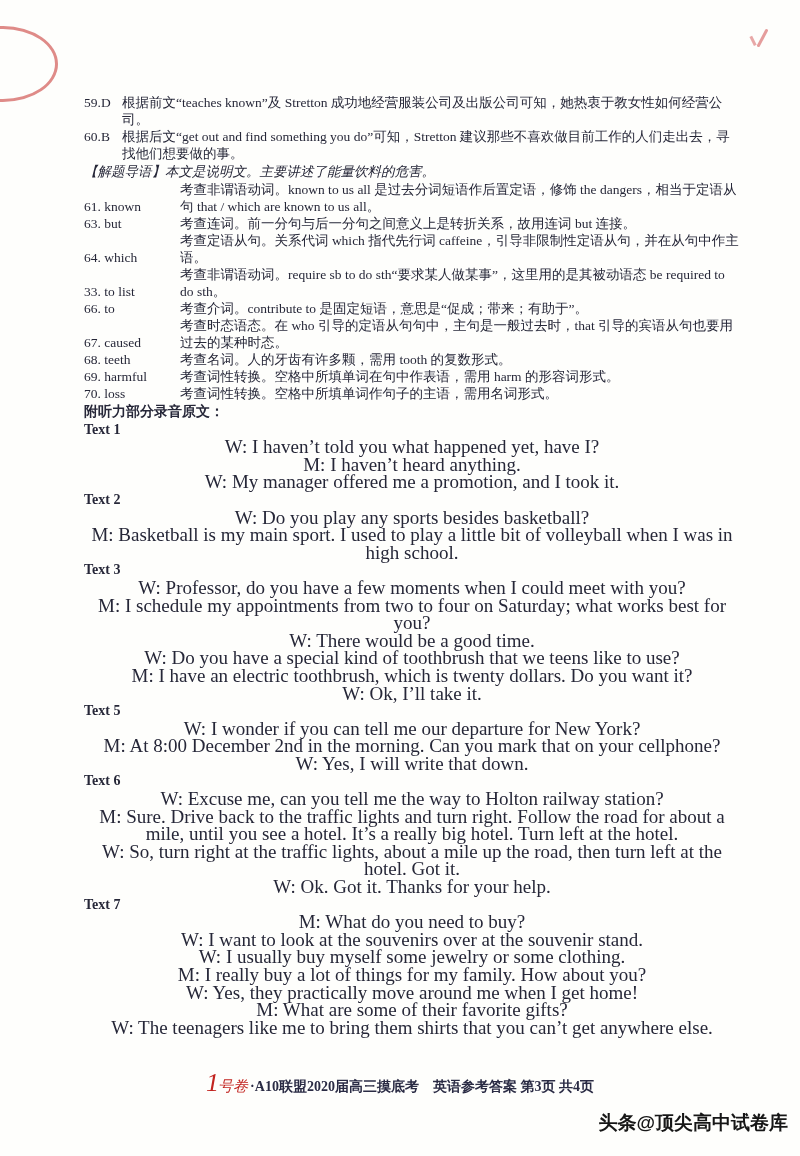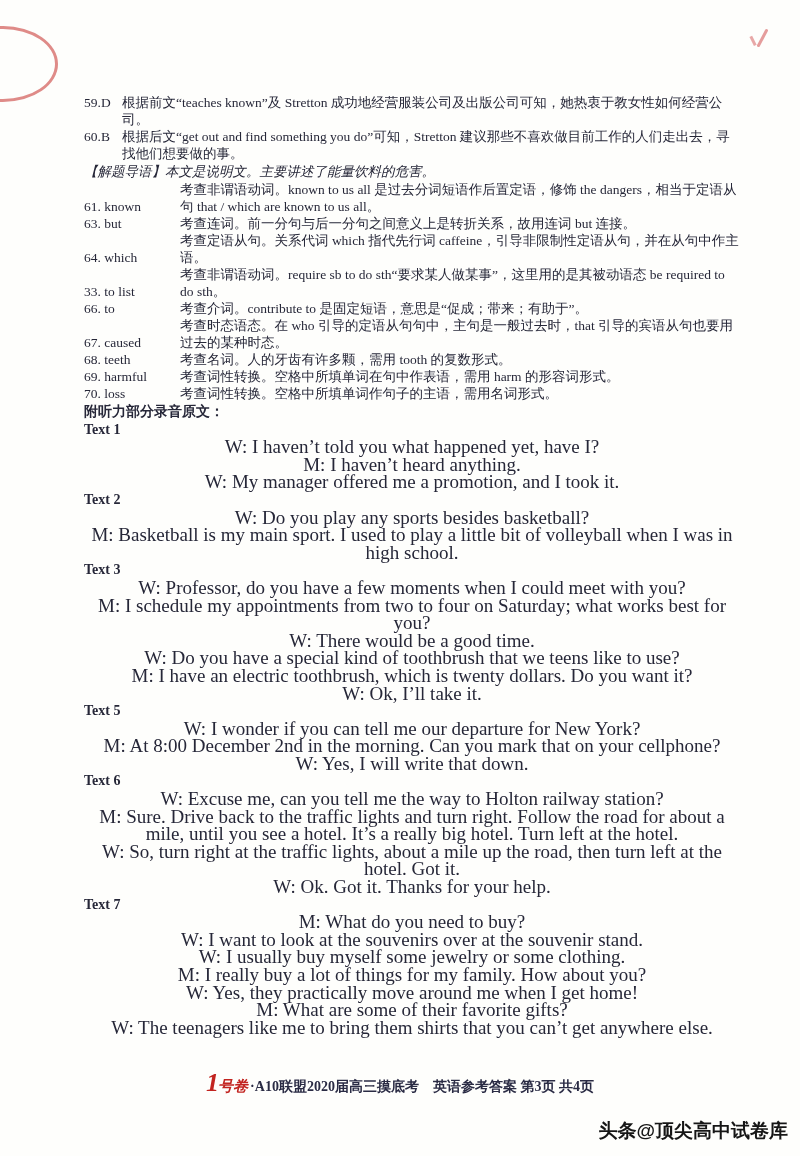--- a/index.html
+++ b/index.html
@@ -24,26 +24,26 @@
   .ttitle{font-weight:bold;font-size:14px;line-height:17.6px;margin-top:1px;}
   .thead{font-weight:bold;font-size:14px;line-height:17.6px;}
   .tline{font-size:19px;line-height:17.6px;text-align:center;}
   
   .footer{
     position:absolute;left:0;right:0;top:1076px;
     display:flex;justify-content:center;align-items:baseline;
     font-size:14px;font-weight:600;color:#2a2b44;
   }
   .footer .logo{
-    color:#c22420;font-style:italic;font-weight:bold;
+    color:#c22420;font-style:italic;font-weight:normal;
     font-size:15px;margin-right:2px;white-space:nowrap;
   }
   .footer .logo .big1{font-size:26px;line-height:14px;letter-spacing:-1px;}
   .watermark{
-    position:absolute;right:12px;bottom:12px;
+    position:absolute;right:12px;bottom:20px;
     font-family:"Liberation Sans","DejaVu Sans",sans-serif;
     font-weight:bold;font-size:19px;color:#161616;
   }
   
   .stamp-arc{
     position:absolute;left:-52px;top:26px;width:104px;height:70px;
     border:3px solid rgba(196,44,40,.55);border-radius:50%;
   }
   .stamp-mark{
     position:absolute;right:36px;top:28px;width:3px;height:20px;

